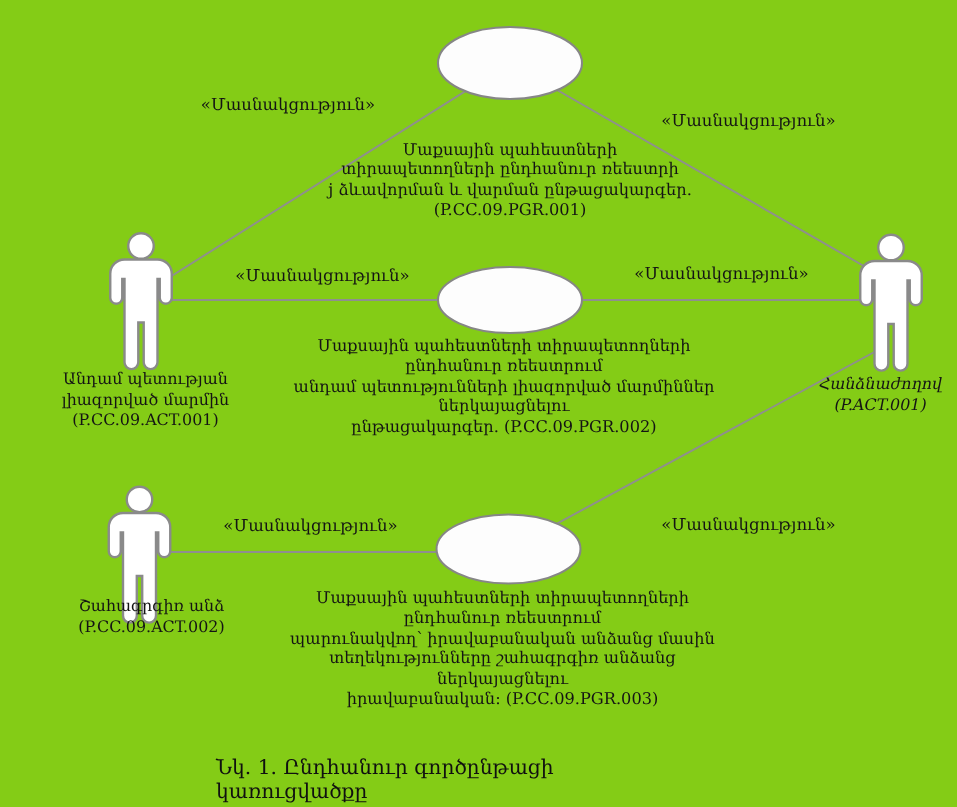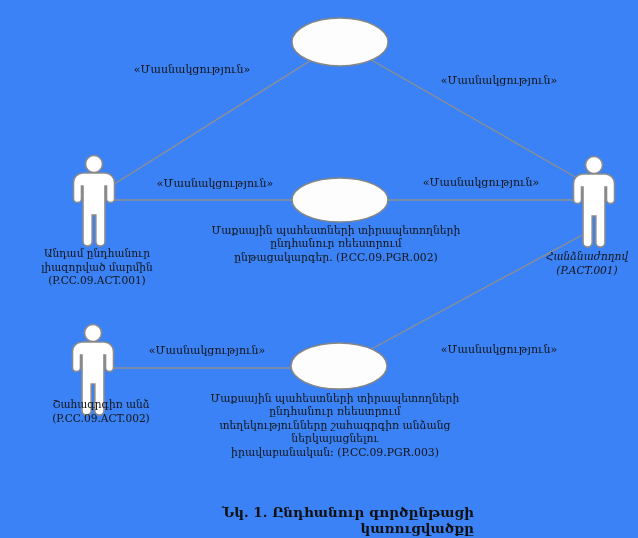--- a/index.html
+++ b/index.html
@@ -1,19 +1,19 @@
 <!DOCTYPE html>
 <html><head>
 <meta charset="utf-8">
 <style>
   html,body{margin:0;padding:0;background:#ffffff;}
   #canvas{
     position:relative;
     width:638px;height:538px;
-    background:#3b82f6;
+    background:#84cc16;
     font-family:"DejaVu Serif","DejaVu Sans",serif;
     color:#1c1c1c;
     overflow:hidden;
   }
   .layer{position:absolute;left:0;top:0;}
   .abs{position:absolute;}
   .stereo{
     font-size:11px;
     width:130px;
     text-align:center;
@@ -30,23 +30,22 @@
   .uc-text .ln{display:block;}
   .actor-label{
     font-size:10.6px;
     line-height:13.5px;
     text-align:center;
     color:#141414;
   }
   .actor-label .ln{display:block;}
   .caption{
     font-size:13.5px;
-    text-align:right;
+    text-align:left;
     color:#101010;
-    font-weight:bold;
   }
   line{stroke:#8f8f8f;stroke-width:1.3;}
   ellipse{fill:#fdfdfd;stroke:#868686;stroke-width:1.4;}
   .actor-draw{fill:#ffffff;stroke:#8a8a8a;stroke-width:1.6;}
 </style>
 </head>
 <body>
 
 <div id="canvas">
 
@@ -74,34 +73,42 @@
     <use href="#actor-shape" transform="translate(578,156)"></use>
   </svg>
 
   <div class="abs stereo" style="left:127px;top:63px;">«Մասնակցություն»</div>
   <div class="abs stereo" style="left:434px;top:74px;">«Մասնակցություն»</div>
   <div class="abs stereo" style="left:150px;top:177px;">«Մասնակցություն»</div>
   <div class="abs stereo" style="left:416px;top:176px;">«Մասնակցություն»</div>
   <div class="abs stereo" style="left:142px;top:344px;">«Մասնակցություն»</div>
   <div class="abs stereo" style="left:434px;top:343px;">«Մասնակցություն»</div>
 
+  <div class="abs uc-text" style="left:190px;top:93px;width:300px;">
+    <span class="ln">Մաքսային պահեստների</span>
+    <span class="ln">տիրապետողների ընդհանուր ռեեստրի</span>
+    <span class="ln">j ձևավորման և վարման ընթացակարգեր.</span>
+    <span class="ln">(P.CC.09.PGR.001)</span>
+  </div>
 
   <div class="abs uc-text" style="left:181px;top:224px;width:310px;">
     <span class="ln">Մաքսային պահեստների տիրապետողների ընդհանուր ռեեստրում</span>
+    <span class="ln">անդամ պետությունների լիազորված մարմիններ ներկայացնելու</span>
     <span class="ln">ընթացակարգեր. (P.CC.09.PGR.002)</span>
   </div>
 
   <div class="abs uc-text" style="left:180px;top:392px;width:310px;">
     <span class="ln">Մաքսային պահեստների տիրապետողների ընդհանուր ռեեստրում</span>
+    <span class="ln">պարունակվող՝ իրավաբանական անձանց մասին</span>
     <span class="ln">տեղեկությունները շահագրգիռ անձանց ներկայացնելու</span>
     <span class="ln">իրավաբանական: (P.CC.09.PGR.003)</span>
   </div>
 
   <div class="abs actor-label" style="left:11px;top:247px;width:172px;">
-    <span class="ln">Անդամ ընդհանուր լիազորված մարմին</span>
+    <span class="ln">Անդամ պետության լիազորված մարմին</span>
     <span class="ln">(P.CC.09.ACT.001)</span>
   </div>
 
   <div class="abs actor-label" style="left:21px;top:398px;width:160px;">
     <span class="ln">Շահագրգիռ անձ</span>
     <span class="ln">(P.CC.09.ACT.002)</span>
   </div>
 
   <div class="abs actor-label" style="left:537px;top:250px;width:100px;font-style:italic;">
     <span class="ln">Հանձնաժողով</span>

